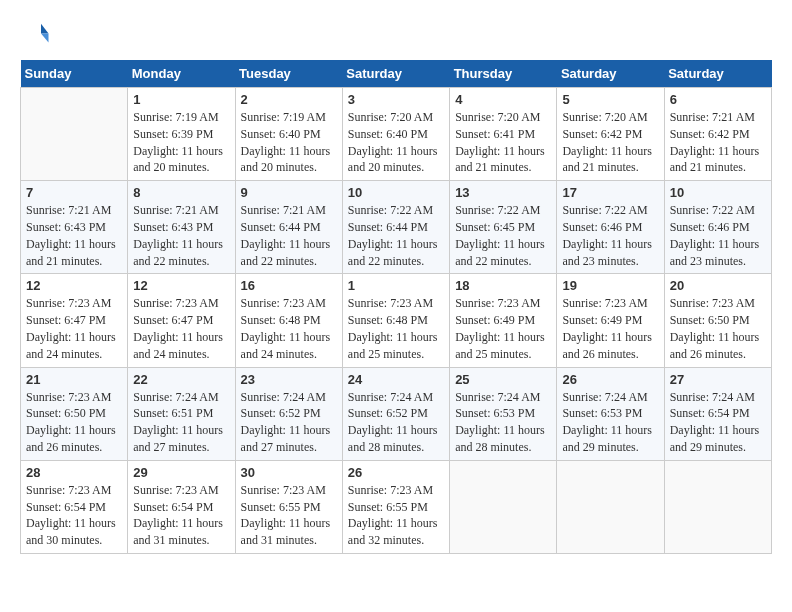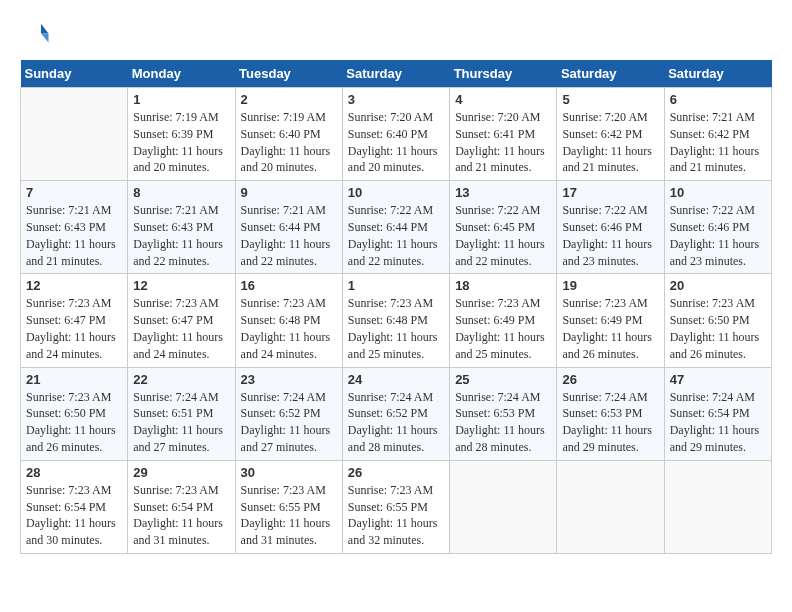--- a/index.html
+++ b/index.html
@@ -305,21 +305,21 @@
 and 28 minutes.</div>
         </td>
         <td>
           <span class="day-num">26</span>
           <div class="day-detail" style="white-space: pre-line;">Sunrise: 7:24 AM
 Sunset: 6:53 PM
 Daylight: 11 hours
 and 29 minutes.</div>
         </td>
         <td>
-          <span class="day-num">47</span>
+          <span class="day-num">27</span>
           <div class="day-detail" style="white-space: pre-line;">Sunrise: 7:24 AM
 Sunset: 6:54 PM
 Daylight: 11 hours
 and 29 minutes.</div>
         </td>
       </tr>
       <tr>
         <td>
           <span class="day-num">28</span>
           <div class="day-detail" style="white-space: pre-line;">Sunrise: 7:23 AM

